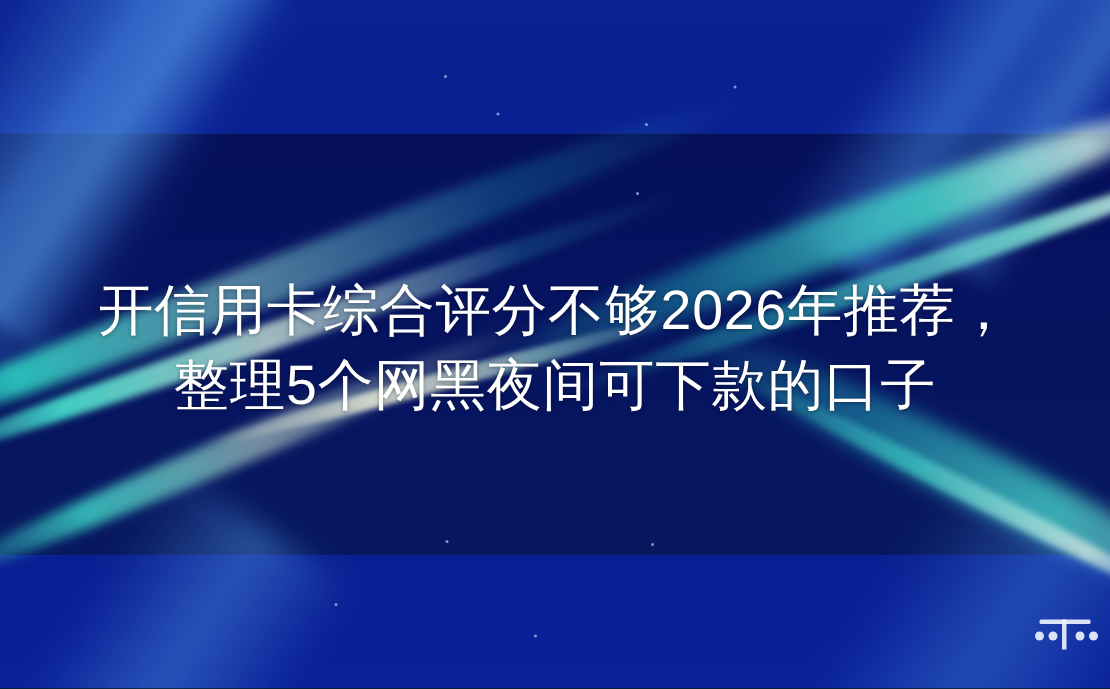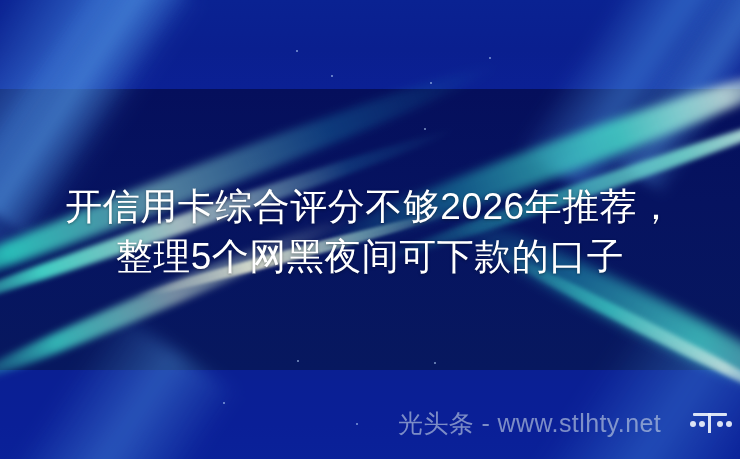--- a/index.html
+++ b/index.html
@@ -261,21 +261,20 @@
   <div class="sparkle" style="left:489px;top:57px;"></div>
   <div class="sparkle" style="left:424px;top:128px;"></div>
   <div class="sparkle" style="left:297px;top:360px;"></div>
   <div class="sparkle" style="left:434px;top:362px;"></div>
   <div class="sparkle" style="left:223px;top:402px;"></div>
   <div class="sparkle" style="left:356px;top:423px;"></div>
 
   <div id="headline">开信用卡综合评分不够2026年推荐，
 整理5个网黑夜间可下款的口子</div>
 
-  <div id="watermark">光头条 - www.stlhty.net</div>
 
   <div id="logo-mark">
     <div id="logo-bar"></div>
     <div id="logo-stem"></div>
     <div class="logo-dot" id="logo-dot-1"></div>
     <div class="logo-dot" id="logo-dot-2"></div>
     <div class="logo-dot" id="logo-dot-3"></div>
     <div class="logo-dot" id="logo-dot-4"></div>
   </div>
 

